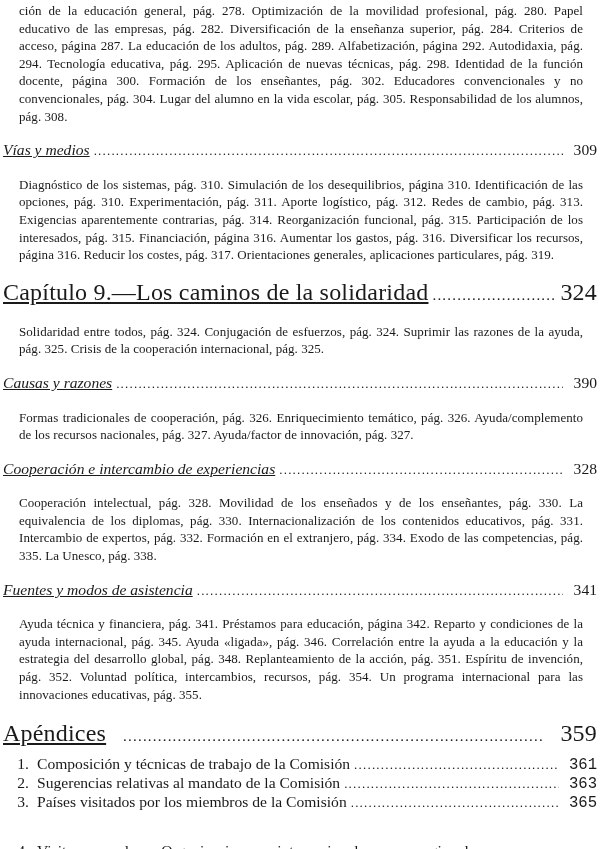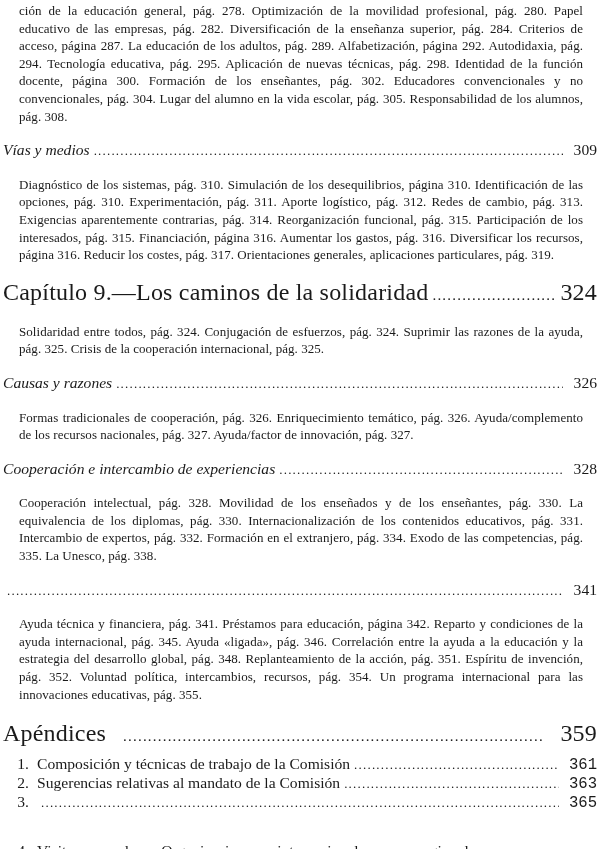--- a/index.html
+++ b/index.html
@@ -16,21 +16,21 @@
     line-height: 17.6px;
     text-align: justify;
     margin: 16px;
     letter-spacing: 0.05px;
   }
   .toc-line {
     display: flex; align-items: baseline;
     width: 594px;
     white-space: nowrap;
   }
-  .toc-line .label { flex: 0 0 auto; }
+  .toc-line .label { flex: 0 0 auto; text-decoration: underline; }
   .toc-line .leader {
     flex: 1 1 auto; overflow: hidden;
     margin: 0 4px;
     letter-spacing: 1.2px;
     font-style: normal;
     font-size: 13px;
   }
   .toc-line .leader::before {
     content: "................................................................................................................................................................................";
   }
@@ -73,32 +73,33 @@
   <div class="toc-line chapter-head" style="margin-top:14px;">
     <span class="label">Capítulo 9.—Los caminos de la solidaridad</span>
     <span class="leader"></span>
     <span class="pageno">324</span>
   </div>
   <p class="para">Solidaridad entre todos, pág. 324. Conjugación de esfuerzos, pág. 324. Suprimir las razones de la ayuda, pág. 325. Crisis de la cooperación internacional, pág. 325.</p>
 
   <div class="toc-line section-head">
     <span class="label">Causas y razones</span>
     <span class="leader"></span>
-    <span class="pageno">326</span>
+    <span class="pageno">390</span>
   </div>
   <p class="para">Formas tradicionales de cooperación, pág. 326. Enriquecimiento temático, pág. 326. Ayuda/complemento de los recursos nacionales, pág. 327. Ayuda/factor de innovación, pág. 327.</p>
 
   <div class="toc-line section-head">
     <span class="label">Cooperación e intercambio de experiencias</span>
     <span class="leader"></span>
     <span class="pageno">328</span>
   </div>
   <p class="para">Cooperación intelectual, pág. 328. Movilidad de los enseñados y de los enseñantes, pág. 330. La equivalencia de los diplomas, pág. 330. Internacionalización de los contenidos educativos, pág. 331. Intercambio de expertos, pág. 332. Formación en el extranjero, pág. 334. Exodo de las competencias, pág. 335. La Unesco, pág. 338.</p>
 
   <div class="toc-line section-head">
+    <span class="label">Fuentes y modos de asistencia</span>
     <span class="leader"></span>
     <span class="pageno">341</span>
   </div>
   <p class="para">Ayuda técnica y financiera, pág. 341. Préstamos para educación, página 342. Reparto y condiciones de la ayuda internacional, pág. 345. Ayuda «ligada», pág. 346. Correlación entre la ayuda a la educación y la estrategia del desarrollo global, pág. 348. Replanteamiento de la acción, pág. 351. Espíritu de invención, pág. 352. Voluntad política, intercambios, recursos, pág. 354. Un programa internacional para las innovaciones educativas, pág. 355.</p>
 
   <div class="toc-line chapter-head appendix-head">
     <span class="label">Apéndices</span>
     <span class="leader"></span>
     <span class="pageno">359</span>
   </div>
@@ -116,20 +117,21 @@
       <span class="num">2.</span>
       <span class="body">
         <span class="label">Sugerencias relativas al mandato de la Comisión</span>
         <span class="leader"></span>
       </span>
       <span class="pageno">363</span>
     </div>
     <div class="app-item">
       <span class="num">3.</span>
       <span class="body">
+        <span class="label">Países visitados por los miembros de la Comisión</span>
         <span class="leader"></span>
       </span>
       <span class="pageno">365</span>
     </div>
     <div class="app-item multi">
       <span class="num">4.</span>
       <span class="body">
         <span class="first-line">Visitas a las Organizaciones internacionales y regionales, y reu-</span>
         <span class="second-line">
           <span class="label">niones</span>

